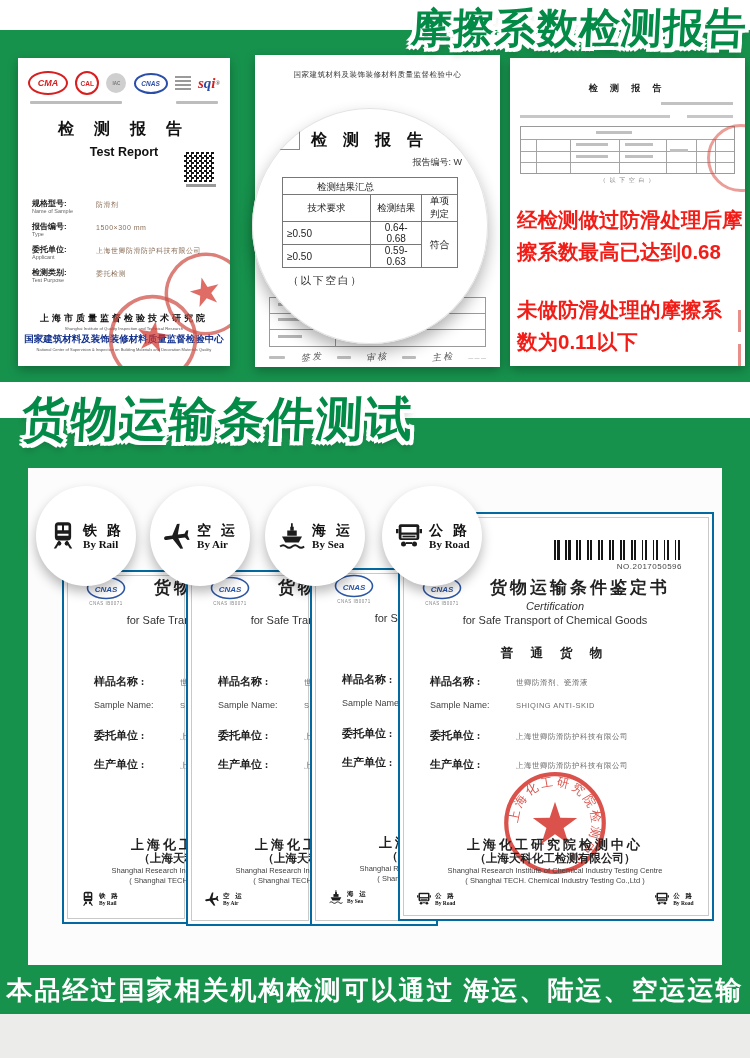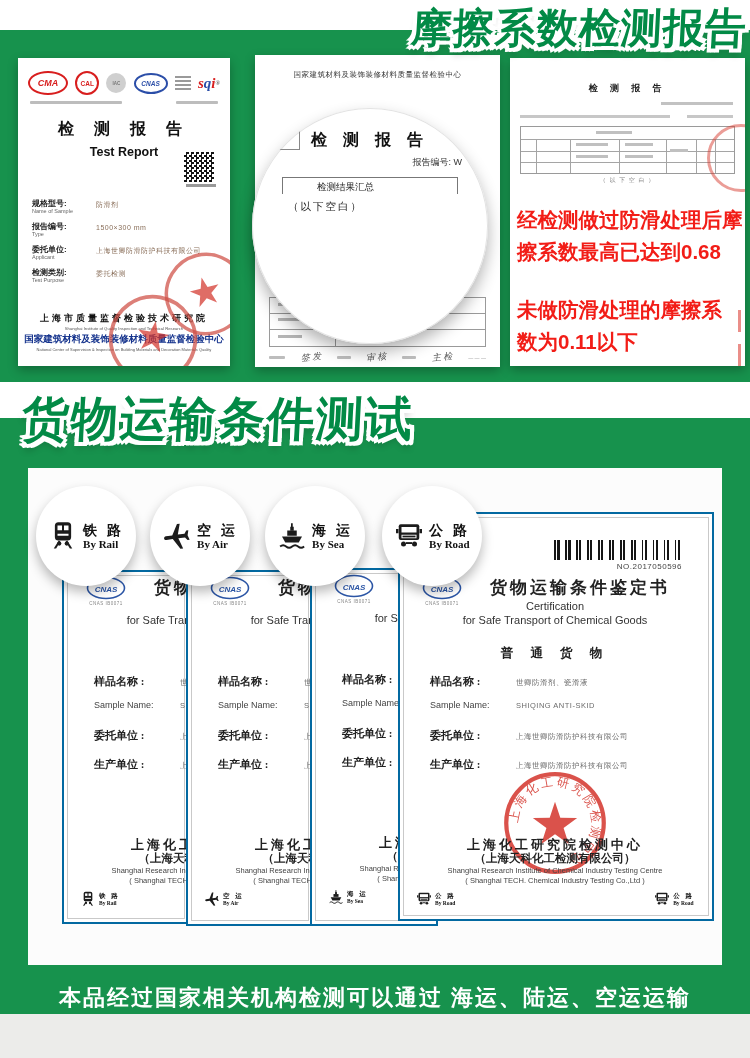--- a/index.html
+++ b/index.html
@@ -113,21 +113,21 @@
   .cert-inner{position:absolute;left:0;width:310px;height:405px;top:0;}
   .cert.small .cert-inner{top:-58px;}
   .barcode{position:absolute;right:28px;top:26px;width:128px;height:20px;
      background:repeating-linear-gradient(90deg,#161616 0 1.5px,#fff 1.5px 3px,#161616 3px 5.5px,#fff 5.5px 7.5px,#161616 7.5px 8.2px,#fff 8.2px 11px);}
   .cert-no{position:absolute;right:28px;top:48px;font-size:8px;color:#444;letter-spacing:.5px;}
   .cnasmark{position:absolute;left:22px;top:62px;width:40px;text-align:center;}
   .cnasmark svg{width:40px;height:24px;display:block;}
   .cnas-sub{font-size:4.5px;color:#888;margin-top:1px;letter-spacing:.5px;}
   .cert-title{position:absolute;left:58px;right:8px;top:62px;text-align:center;
       font-family:"Liberation Serif",serif;font-weight:bold;font-size:17px;letter-spacing:3px;color:#222;}
-  .cert-en1{position:absolute;left:0;right:0;top:86px;text-align:center;font-size:11px;color:#333;}
+  .cert-en1{position:absolute;left:0;right:0;top:86px;text-align:center;font-size:11px;color:#333;font-style:italic;}
   .cert-en2{position:absolute;left:0;right:0;top:100px;text-align:center;font-size:11px;color:#333;}
   .cert-cat{position:absolute;left:0;right:0;top:131px;text-align:center;
       font-family:"Liberation Serif",serif;font-weight:bold;font-size:12.5px;letter-spacing:7px;color:#222;}
   .cfield{position:absolute;left:30px;right:10px;display:flex;align-items:baseline;}
   .cf-label{font-family:"Liberation Serif",serif;font-weight:bold;font-size:11px;color:#222;width:86px;flex:none;}
   .cf-label.en{font-family:"Liberation Sans",sans-serif;font-weight:normal;font-size:9px;color:#444;}
   .cf-val{font-size:7.5px;color:#6b6b6b;letter-spacing:.5px;}
   .cstamp{position:absolute;left:102px;top:256px;width:106px;height:106px;opacity:.85;z-index:1;}
   .corg{position:absolute;left:0;right:0;text-align:center;z-index:2;}
   .corg1{top:322px;font-family:"Liberation Serif",serif;font-weight:bold;font-size:13px;letter-spacing:3px;color:#222;}
@@ -135,21 +135,21 @@
   .corg3{top:352px;font-size:7.5px;color:#444;}
   .corg4{top:362px;font-size:7.5px;color:#444;}
   .corner{position:absolute;bottom:12px;display:flex;align-items:center;gap:3px;}
   .corner.lft{left:16px;} .corner.rgt{right:16px;}
   .corner svg{width:16px;height:16px;flex:none;}
   .corner .cc{display:flex;flex-direction:column;line-height:1.1;}
   .corner .cc b{font-size:6.5px;letter-spacing:2px;color:#111;}
   .corner .cc span{font-size:5.5px;font-weight:bold;color:#111;font-family:"Liberation Serif",serif;}
 
   #banner{position:absolute;left:0;right:0;top:973px;text-align:center;z-index:3;
-          font-size:22px;font-weight:bold;color:#fff;letter-spacing:2px;margin-top:10px;}
+          font-size:26px;font-weight:bold;color:#fff;letter-spacing:2px;}
 </style>
 </head>
 <body>
 
 <svg width="0" height="0" style="position:absolute" aria-hidden="true">
 <defs>
   <g id="ic-train" fill="#1c1c1c">
     <rect x="5.5" y="1" width="13" height="14.5" rx="2.8"></rect>
     <rect x="7.6" y="3.6" width="3.6" height="3.8" fill="#fff"></rect>
     <rect x="12.8" y="3.6" width="3.6" height="3.8" fill="#fff"></rect>
@@ -296,20 +296,38 @@
     </div>
   </div>
 
   <div id="magnifier">
     <div class="mag-title">
       <span class="mag-titlebox"></span>
       <span>检 测 报 告</span>
     </div>
     <div class="mag-no">报告编号: W</div>
     <div class="mag-tabletitle">检测结果汇总</div>
+    <table class="mag-table">
+      <tbody>
+          <tr>
+        <td class="hd" style="width:96px">技术要求</td>
+        <td class="hd" style="width:48px">检测结果</td>
+        <td class="hd" style="width:32px">单项判定</td>
+      </tr>
+      <tr>
+        <td>≥0.50</td>
+        <td class="c2">0.64-0.68</td>
+        <td class="c3" rowspan="2">符合</td>
+      </tr>
+      <tr>
+        <td>≥0.50</td>
+        <td class="c2">0.59-0.63</td>
+      </tr>
+    </tbody>
+      </table>
     <div class="mag-blank">（以下空白）</div>
   </div>
 
   <div id="right-card" class="card">
     <div class="rtitle">检 测 报 告</div>
     <div class="r-bar1"></div>
     <div class="r-bar2"></div>
     <div class="r-bar3"></div>
     <div class="r-table">
       <div class="rh" style="top:12px"></div>

